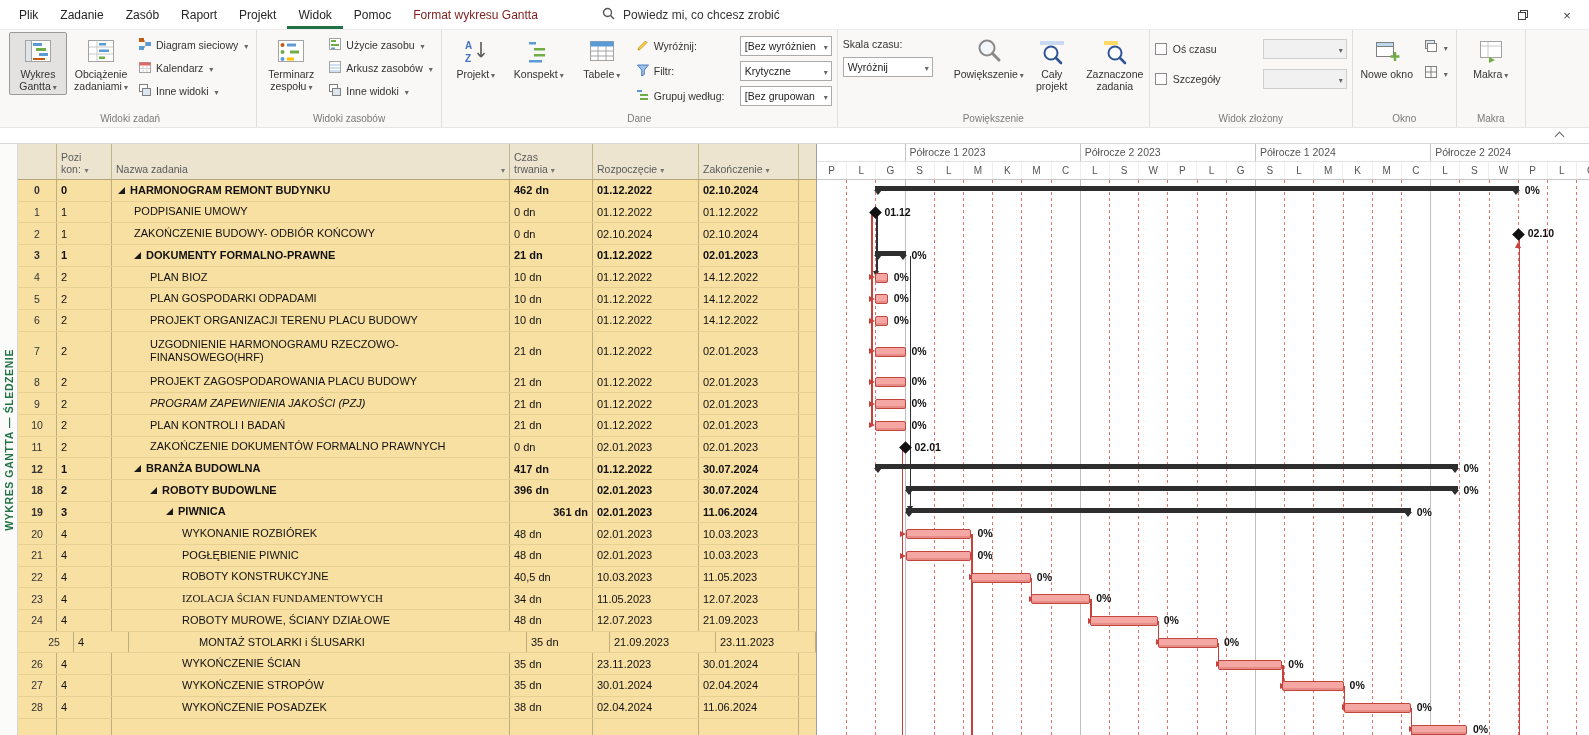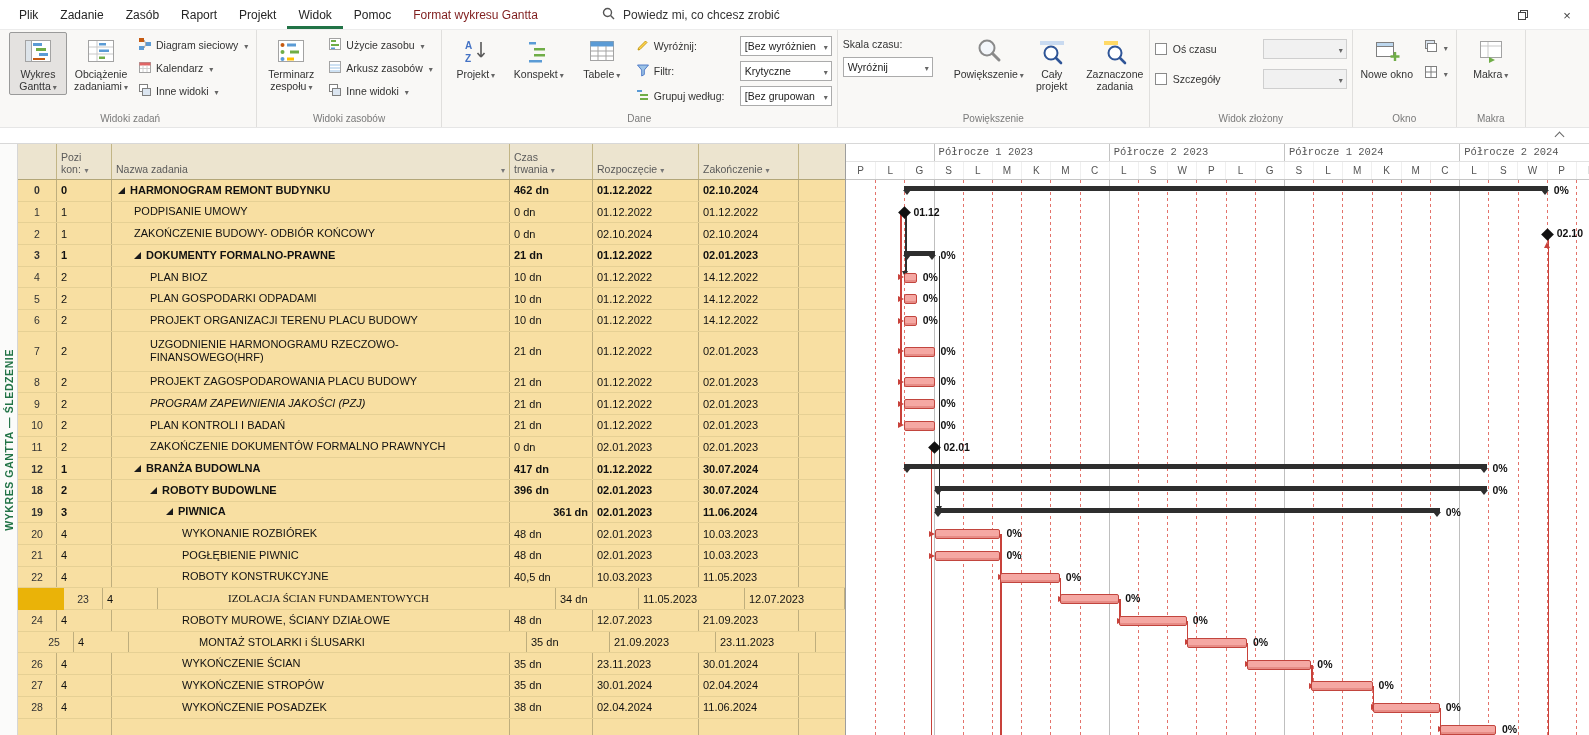--- a/index.html
+++ b/index.html
@@ -35,36 +35,36 @@
   .rb-check-row { display:flex; align-items:center; gap:6px; width:192px; font-size:10.5px; color:#333; }
   .rb-check-row .combo { margin-left:auto; width:84px; }
   .ribbon-footer { height:16px; background:#fff; border-bottom:1px solid #d8d8d8; position:relative; }
   .chev-up { position:absolute; right:26px; top:5px; width:7px; height:7px; border-left:1.6px solid #666; border-top:1.6px solid #666; transform:rotate(45deg); }
 
   
   .main { display:flex; height:591px; }
   .view-strip { flex:0 0 18px; border-right:1px solid #d6d6d6; background:#fbfbfa; display:flex; align-items:center; justify-content:center; }
   .view-strip span { writing-mode:vertical-rl; transform:rotate(180deg); font-size:10.5px; letter-spacing:0.6px; color:#217346; font-weight:600; white-space:nowrap; }
 
-  .table-pane { flex:0 0 782px; border-right:1px solid #9e9e9e; display:flex; flex-direction:column; background:#eab308; }
+  .table-pane { flex:0 0 782px; border-right:1px solid #9e9e9e; display:flex; flex-direction:column; background:#d946ef; }
   .t-header { height:36px; display:flex; background:#ece4cf; border-bottom:1px solid #b3a678; }
   .th { display:flex; align-items:flex-end; padding:2px 4px 3px 4px; font-size:10.5px; color:#5a5a5a; border-right:1px solid #c2b586; white-space:pre-line; line-height:1.2; overflow:hidden; }
   .th.col-name .hdr-caret { margin-left:auto; }
   .hdr-caret::after { content:"▾"; font-size:8px; color:#777; margin-left:3px; }
   .t-body { position:relative; height:555px; overflow:hidden; }
   .t-row { display:flex; border-bottom:1px solid #e6d094; background:#f8dfa2; }
   .t-row.summary .td { font-weight:bold; }
   .td { display:flex; align-items:center; padding:0 4px; overflow:hidden; font-size:11px; color:#111; border-right:1px solid #bfae7d; white-space:nowrap; }
   .td.col-id { justify-content:center; color:#333; font-size:10.5px; }
   .td.col-name .nm { white-space:normal; line-height:1.2; }
   .tri { width:0; height:0; border-bottom:7px solid #1a1a1a; border-left:7px solid transparent; margin-right:5px; flex:0 0 auto; }
 
   .gantt-pane { flex:1; display:flex; flex-direction:column; position:relative; background:#fff; }
   .g-h1 { height:18px; display:flex; border-bottom:1px solid #e2e2e2; }
-  .tier1-cell { font-size:10.5px; color:#555; padding:2px 0 0 4px; border-left:1px solid #c4c4c4; overflow:hidden; white-space:nowrap; flex:0 0 auto;font-family:Liberation Mono, monospace; }
+  .tier1-cell { font-size:10.5px; color:#555; padding:2px 0 0 4px; border-left:1px solid #c4c4c4; overflow:hidden; white-space:nowrap; flex:0 0 auto; }
   .tier1-cell:first-child { border-left:none; }
   .g-h2 { height:18px; display:flex; border-bottom:1px solid #c6c6c6; }
   .tier2-cell { font-size:10px; color:#555; text-align:center; line-height:17px; border-left:1px solid #efefef; flex:0 0 auto; }
   .tier2-cell:first-child { border-left:none; }
   .gantt-body { position:relative; height:555px; overflow:hidden; background:#fff; }
 
   .grid-month { position:absolute; top:0; bottom:0; width:1px; z-index:0;
     background-image:repeating-linear-gradient(to bottom,#e3736b 0,#e3736b 3px,transparent 3px,transparent 6px); }
   .grid-half { position:absolute; top:0; bottom:0; width:1px; background:#bfbfbf; z-index:0; }
 
@@ -816,21 +816,21 @@
             <div class="td col-duration" style="width: 83px;">
               <span>40,5 dn</span>
             </div>
             <div class="td col-start" style="width: 106px;">
               <span>10.03.2023</span>
             </div>
             <div class="td col-finish" style="width: 100px;">
               <span>11.05.2023</span>
             </div>
           </div>
-          <div class="t-row" style="height: 21.7px; margin-left: 46px;">
+          <div class="t-row" style="height: 21.7px;">
             <div class="td col-id" style="width: 39px;">
               <span>23</span>
             </div>
             <div class="td col-outline" style="width: 55px;">
               <span>4</span>
             </div>
             <div class="td col-name" style="width: 398px; padding-left: 70px; font-family: Liberation Serif, serif;">
               <span class="nm">IZOLACJA ŚCIAN FUNDAMENTOWYCH</span>
             </div>
             <div class="td col-duration" style="width: 83px;">

